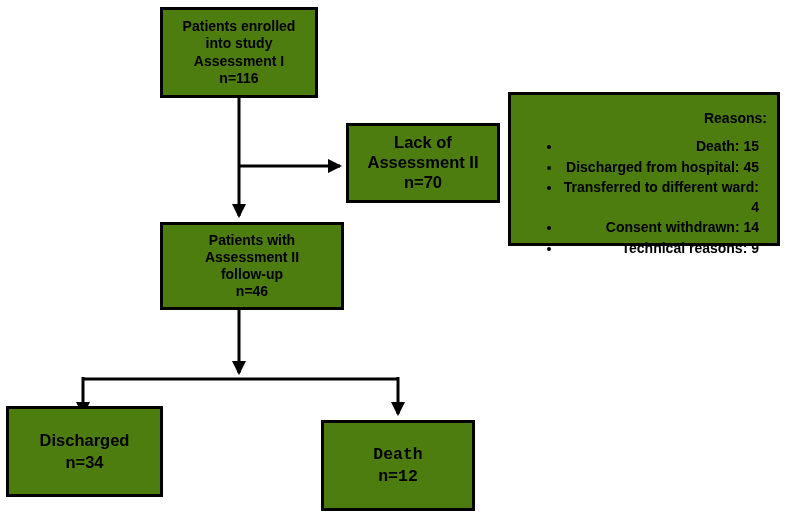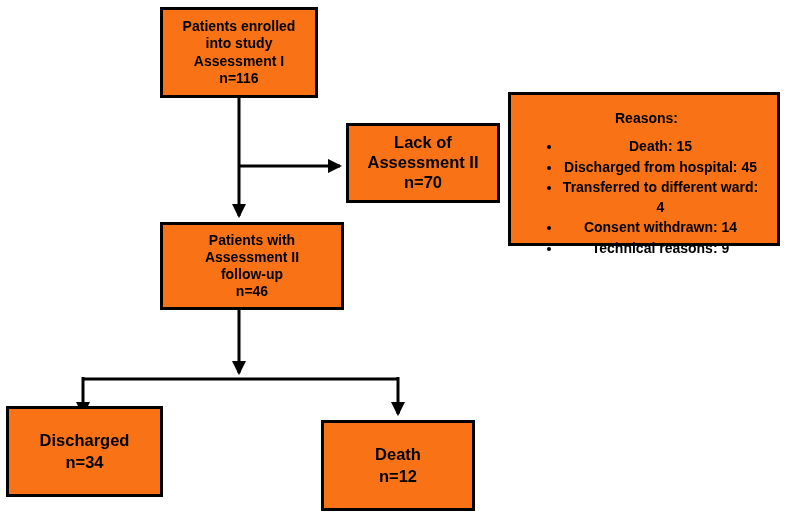--- a/index.html
+++ b/index.html
@@ -20,38 +20,38 @@
     position: absolute;
     left: 0;
     top: 0;
     width: 785px;
     height: 520px;
   }
   .box {
     position: absolute;
     box-sizing: border-box;
     border: 3px solid #000000;
-    background: #f97316;
+    background: #4d7c0f;
     display: flex;
     align-items: center;
     justify-content: center;
     text-align: center;
     font-weight: 700;
     white-space: pre-line;
     line-height: 1.22;
   }
   .box-enrolled  { left: 160px; top: 7px;   width: 158px; height: 91px; font-size: 14px; }
   .box-lack      { left: 346px; top: 123px; width: 154px; height: 80px; font-size: 16.5px; line-height: 1.2; }
   .box-followup  { left: 160px; top: 222px; width: 184px; height: 88px; font-size: 14px; }
   .box-discharged{ left: 6px;   top: 406px; width: 157px; height: 91px; font-size: 16.5px; line-height: 1.3; }
-  .box-death     { left: 321px; top: 420px; width: 154px; height: 91px; font-size: 16.5px; line-height: 1.3; }
+  .box-death     { left: 321px; top: 420px; width: 154px; height: 91px; font-size: 16.5px; line-height: 1.3; font-family: Liberation Mono, monospace; }
   .box-reasons {
     left: 508px; top: 92px; width: 272px; height: 154px;
     display: block;
-    text-align: center;
+    text-align: right;
     white-space: normal;
     padding: 13px 10px 10px 15px;
     font-size: 14px;
     line-height: 1.45;
   }
   .reasons-title {
     font-weight: 700;
     margin: 0 0 1px 0;
   }
   .reasons-list {

